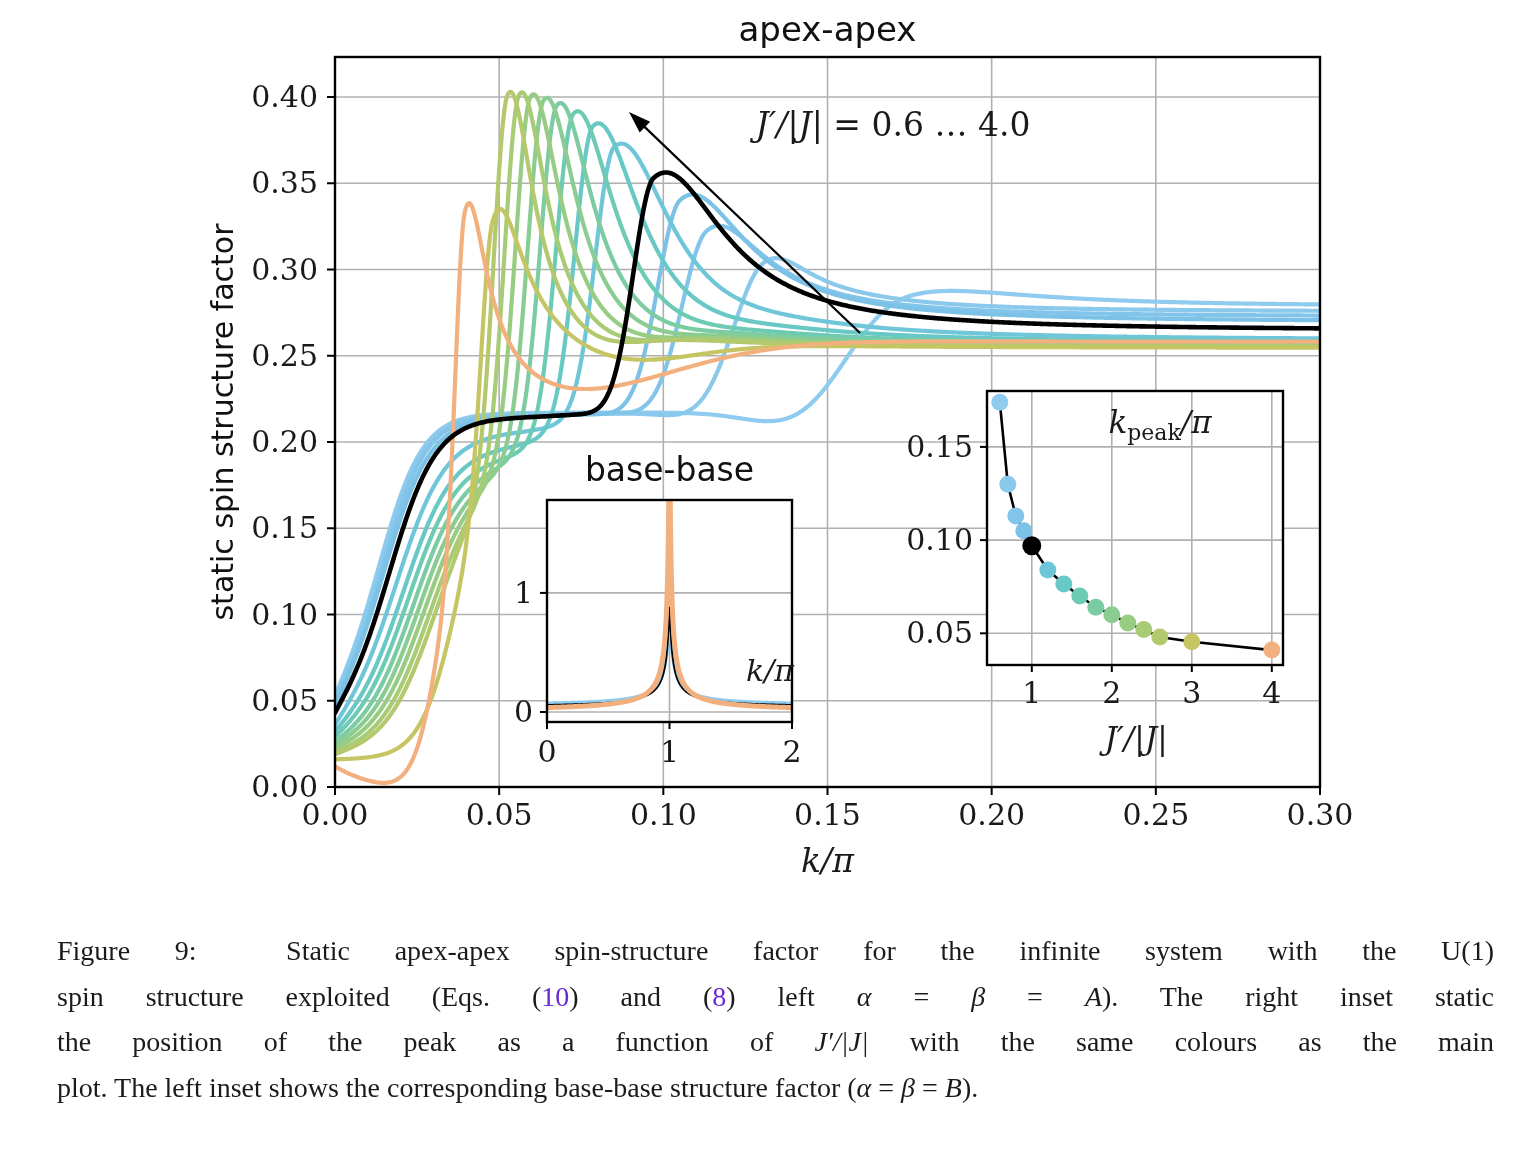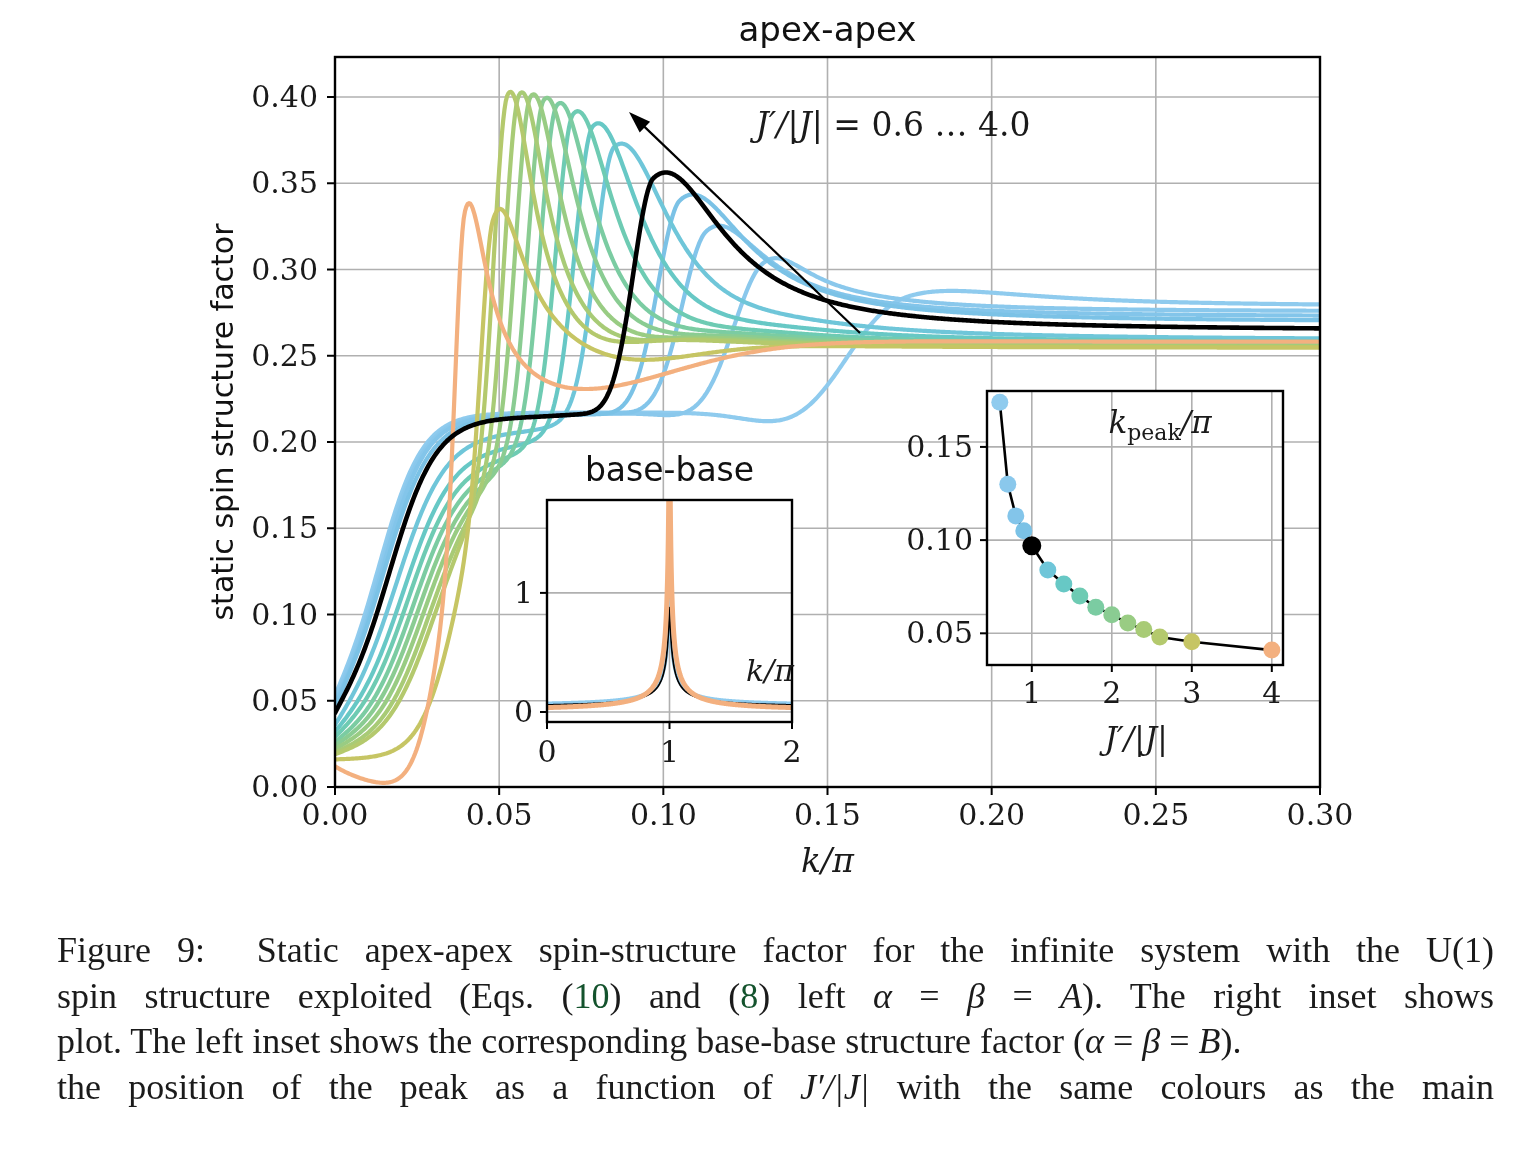--- a/index.html
+++ b/index.html
@@ -1,25 +1,25 @@
 <!DOCTYPE html>
 <html><head>
 <meta charset="utf-8">
 <style>
   html,body{margin:0;padding:0}
   body{width:1540px;height:1164px;background:#ffffff;position:relative;overflow:hidden;
        font-family:"DejaVu Sans","Liberation Sans",sans-serif}
   #fig{position:absolute;left:0;top:0}
   #caption{position:absolute;left:57px;top:928px;width:1437px;
            font-family:"Liberation Serif","DejaVu Serif",serif;
-           font-size:36px;line-height:45.5px;color:#1b1b1b}
+           font-size:28px;line-height:45.5px;color:#1b1b1b}
   .cap-line{text-align:justify}
   .cap-line.jfull{text-align-last:justify}
   .mi{font-style:italic}
-  .ref{color:#14532d}
+  .ref{color:#6d28d9}
 </style>
 </head>
 <body>
 
 <svg id="fig" width="1540" height="905" viewBox="0 0 1540 905">
     <g>
       <rect x="335" y="57" width="985" height="730" fill="#ffffff"></rect>
       <g>
         <line x1="499.1666666666667" y1="57" x2="499.1666666666667" y2="787" stroke="#b0b0b0" stroke-width="1.6"></line>
         <line x1="663.3333333333334" y1="57" x2="663.3333333333334" y2="787" stroke="#b0b0b0" stroke-width="1.6"></line>
@@ -174,16 +174,16 @@
         <text x="973" y="456.9183673469388" text-anchor="end" style="font-family:'DejaVu Serif','Liberation Serif',serif;font-size:30px;fill:#1a1a1a">0.15</text>
       </g>
       <rect x="987" y="391" width="296" height="274" fill="none" stroke="#000" stroke-width="2.4"></rect>
       <text x="1160" y="433" text-anchor="middle" style="font-family:'DejaVu Serif','Liberation Serif',serif;font-size:30px;fill:#1a1a1a;font-size:31px"><tspan style="font-style:italic">k</tspan><tspan dy="7" style="font-size:22px">peak</tspan><tspan dy="-7" style="font-style:italic">/π</tspan></text>
       <text x="1136" y="749" text-anchor="middle" style="font-family:'DejaVu Serif','Liberation Serif',serif;font-style:italic;fill:#1a1a1a;font-size:31px">J′/|J|</text>
     </g>
   </svg>
 
 <div id="caption">
     <div class="cap-line jfull"><span>Figure 9:&nbsp; Static apex-apex spin-structure factor for the infinite system with the U(1)</span></div>
-    <div class="cap-line jfull"><span>spin structure exploited (Eqs. (</span><span class="ref">10</span><span>) and (</span><span class="ref">8</span><span>) left </span><span class="mi">α</span><span> = </span><span class="mi">β</span><span> = </span><span class="mi">A</span><span>). The right inset shows</span></div>
+    <div class="cap-line jfull"><span>spin structure exploited (Eqs. (</span><span class="ref">10</span><span>) and (</span><span class="ref">8</span><span>) left </span><span class="mi">α</span><span> = </span><span class="mi">β</span><span> = </span><span class="mi">A</span><span>). The right inset static</span></div>
+    <div class="cap-line jfull"><span>the position of the peak as a function of </span><span class="mi">J′/|J|</span><span> with the same colours as the main</span></div>
     <div class="cap-line"><span>plot. The left inset shows the corresponding base-base structure factor (</span><span class="mi">α</span><span> = </span><span class="mi">β</span><span> = </span><span class="mi">B</span><span>).</span></div>
-    <div class="cap-line jfull"><span>the position of the peak as a function of </span><span class="mi">J′/|J|</span><span> with the same colours as the main</span></div>
   </div>
 
 </body></html>

